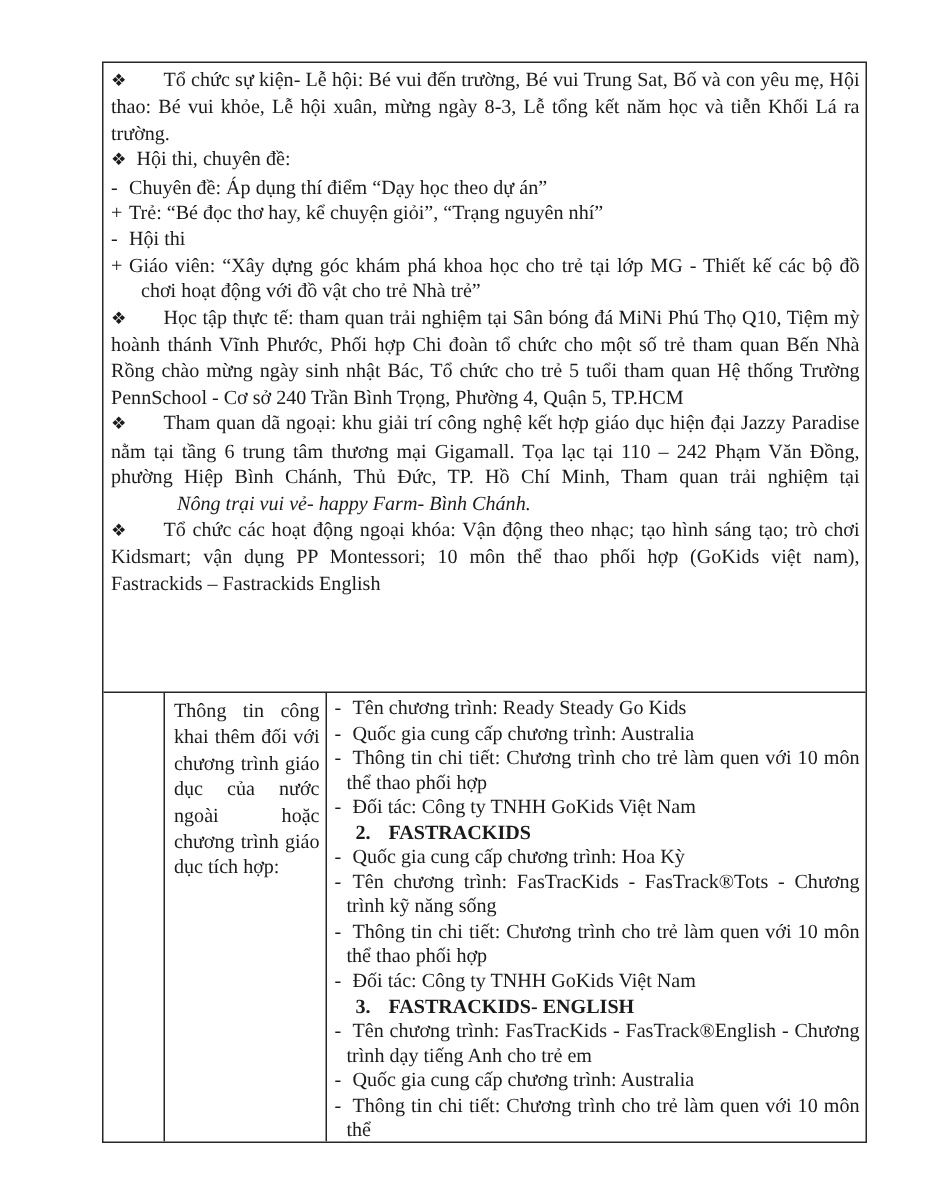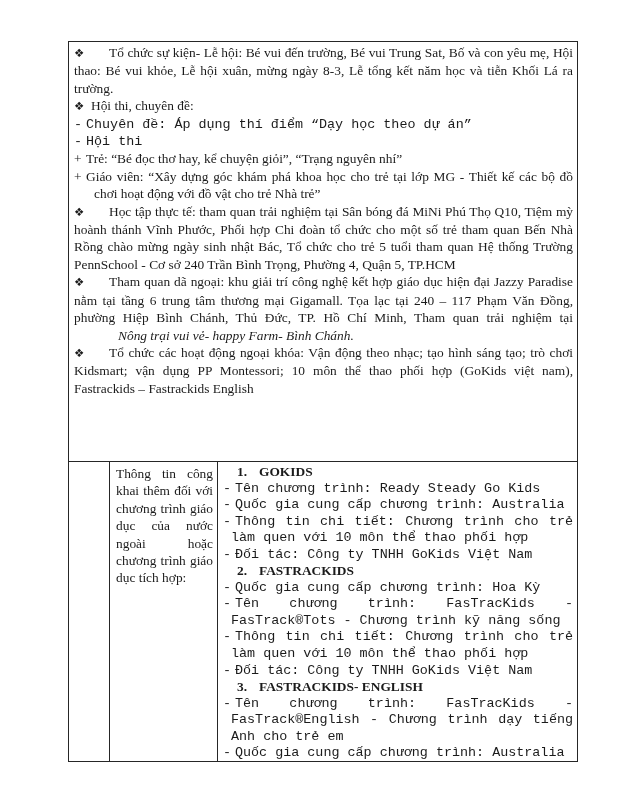--- a/index.html
+++ b/index.html
@@ -26,21 +26,21 @@
   .c2 p{margin:0;font-size:13.4px;line-height:17.4px;text-align:justify;}
   .para{margin:0;font-size:13.4px;text-align:justify;}
   .r1 .para{line-height:17.4px;}
   .r2 .para{line-height:16.55px;}
   .marker{display:inline-block;text-indent:0;}
   .t-dwide .marker,.t-dnarrow .marker{
     font-family:"DejaVu Sans",sans-serif;font-size:11.5px;
   }
   .t-dwide .marker{width:35px;}
   .t-dnarrow .marker{width:17px;}
-  .t-dash{padding-left:8px;text-indent:-8px;font-family:Liberation Mono, monospace;}
+  .t-dash{padding-left:8px;text-indent:-8px;}
   .t-dash .marker{width:12px;}
   .t-plus{padding-left:20px;text-indent:-20px;}
   .t-plus .marker{width:12px;}
   .t-num{font-weight:bold;padding-left:14px;text-align:left;}
   .t-num .marker{width:22px;}
   .em{font-style:italic;margin-left:44px;}
 </style>
 </head>
 <body>
 
@@ -48,44 +48,43 @@
 
   <div class="t-row r1">
     <div class="cell c3">
 
         <p class="para t-dwide"><span class="marker">❖</span><span class="txt">Tổ chức sự kiện- Lễ hội: Bé vui đến trường, Bé vui Trung Sat, Bố và con yêu mẹ, Hội thao: Bé vui khỏe, Lễ hội xuân, mừng ngày 8-3, Lễ tổng kết năm học và tiễn Khối Lá ra trường.</span><i class="em"></i></p>
 
         <p class="para t-dnarrow"><span class="marker">❖</span><span class="txt">Hội thi, chuyên đề:</span><i class="em"></i></p>
 
         <p class="para t-dash"><span class="marker">-</span><span class="txt">Chuyên đề: Áp dụng thí điểm “Dạy học theo dự án”</span><i class="em"></i></p>
 
+        <p class="para t-plus"><span class="marker">+</span><span class="txt">Trẻ: “Bé đọc thơ hay, kể chuyện giỏi”, “Trạng nguyên nhí”</span><i class="em"></i></p>
+
         <p class="para t-dash"><span class="marker">-</span><span class="txt">Hội thi</span><i class="em"></i></p>
-
-        <p class="para t-plus"><span class="marker">+</span><span class="txt">Trẻ: “Bé đọc thơ hay, kể chuyện giỏi”, “Trạng nguyên nhí”</span><i class="em"></i></p>
 
         <p class="para t-plus"><span class="marker">+</span><span class="txt">Giáo viên: “Xây dựng góc khám phá khoa học cho trẻ tại lớp MG - Thiết kế các bộ đồ chơi hoạt động với đồ vật cho trẻ Nhà trẻ”</span><i class="em"></i></p>
 
         <p class="para t-dwide"><span class="marker">❖</span><span class="txt">Học tập thực tế: tham quan trải nghiệm tại Sân bóng đá MiNi Phú Thọ Q10, Tiệm mỳ hoành thánh Vĩnh Phước, Phối hợp Chi đoàn tổ chức cho một số trẻ tham quan Bến Nhà Rồng chào mừng ngày sinh nhật Bác, Tổ chức cho trẻ 5 tuổi tham quan Hệ thống Trường PennSchool - Cơ sở 240 Trần Bình Trọng, Phường 4, Quận 5, TP.HCM</span><i class="em"></i></p>
 
-        <p class="para t-dwide"><span class="marker">❖</span><span class="txt">Tham quan dã ngoại: khu giải trí công nghệ kết hợp giáo dục hiện đại Jazzy Paradise nằm tại tầng 6 trung tâm thương mại Gigamall. Tọa lạc tại 240 – 117 Phạm Văn Đồng, phường Hiệp Bình Chánh, Thủ Đức, TP. Hồ Chí Minh, Tham quan trải nghiệm tại </span><i class="em">Nông trại vui vẻ- happy Farm- Bình Chánh.</i></p>
+        <p class="para t-dwide"><span class="marker">❖</span><span class="txt">Tham quan dã ngoại: khu giải trí công nghệ kết hợp giáo dục hiện đại Jazzy Paradise nằm tại tầng 6 trung tâm thương mại Gigamall. Tọa lạc tại 110 – 242 Phạm Văn Đồng, phường Hiệp Bình Chánh, Thủ Đức, TP. Hồ Chí Minh, Tham quan trải nghiệm tại </span><i class="em">Nông trại vui vẻ- happy Farm- Bình Chánh.</i></p>
 
         <p class="para t-dwide"><span class="marker">❖</span><span class="txt">Tổ chức các hoạt động ngoại khóa: Vận động theo nhạc; tạo hình sáng tạo; trò chơi Kidsmart; vận dụng PP Montessori; 10 môn thể thao phối hợp (GoKids việt nam), Fastrackids – Fastrackids English</span><i class="em"></i></p>
       </div>
   </div>
 
   <div class="t-row r2">
     <div class="cell c1">
       <span></span>
     </div>
     <div class="cell c2">
       <p>Thông tin công khai thêm đối với chương trình giáo dục của nước ngoài hoặc chương trình giáo dục tích hợp:</p>
     </div>
     <div class="cell c3">
 
-        <p class="para t-num"><span class="marker">1.</span><span class="txt">GOKIDS</span><i class="em"></i></p>
 
         <p class="para t-dash"><span class="marker">-</span><span class="txt">Tên chương trình: Ready Steady Go Kids</span><i class="em"></i></p>
 
         <p class="para t-dash"><span class="marker">-</span><span class="txt">Quốc gia cung cấp chương trình: Australia</span><i class="em"></i></p>
 
         <p class="para t-dash"><span class="marker">-</span><span class="txt">Thông tin chi tiết: Chương trình cho trẻ làm quen với 10 môn thể thao phối hợp</span><i class="em"></i></p>
 
         <p class="para t-dash"><span class="marker">-</span><span class="txt">Đối tác: Công ty TNHH GoKids Việt Nam</span><i class="em"></i></p>
 
         <p class="para t-num"><span class="marker">2.</span><span class="txt">FASTRACKIDS</span><i class="em"></i></p>

